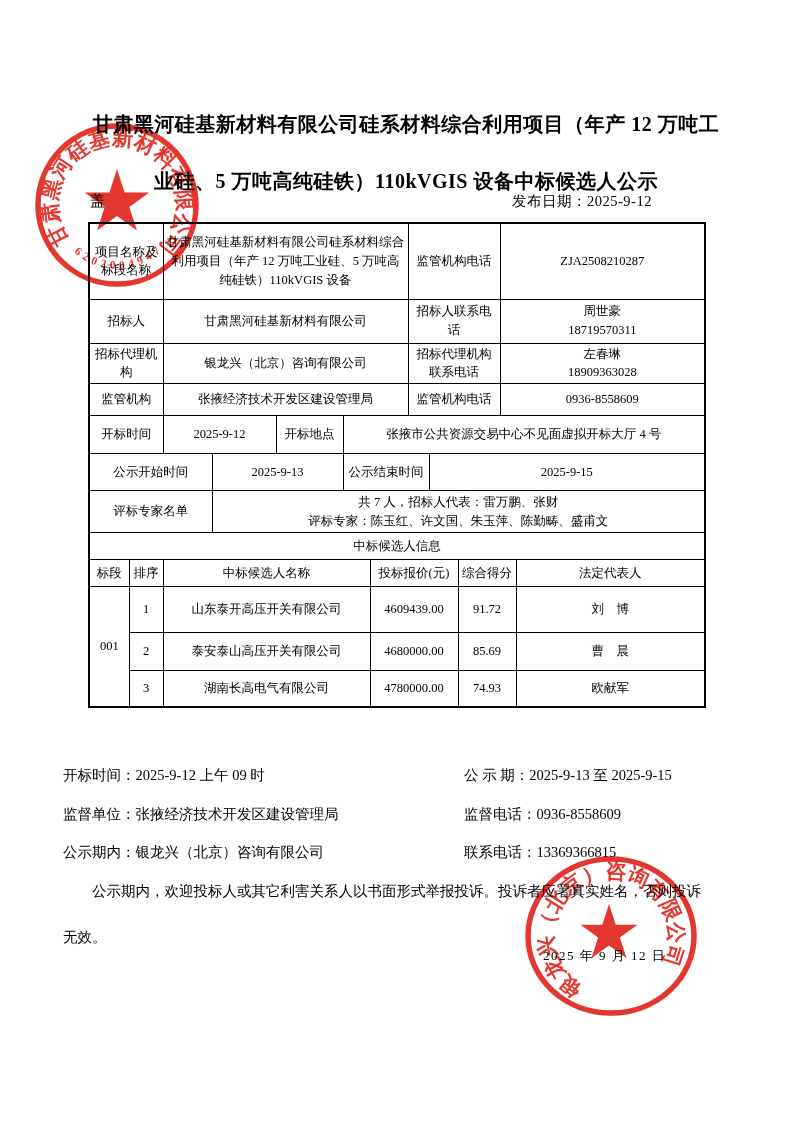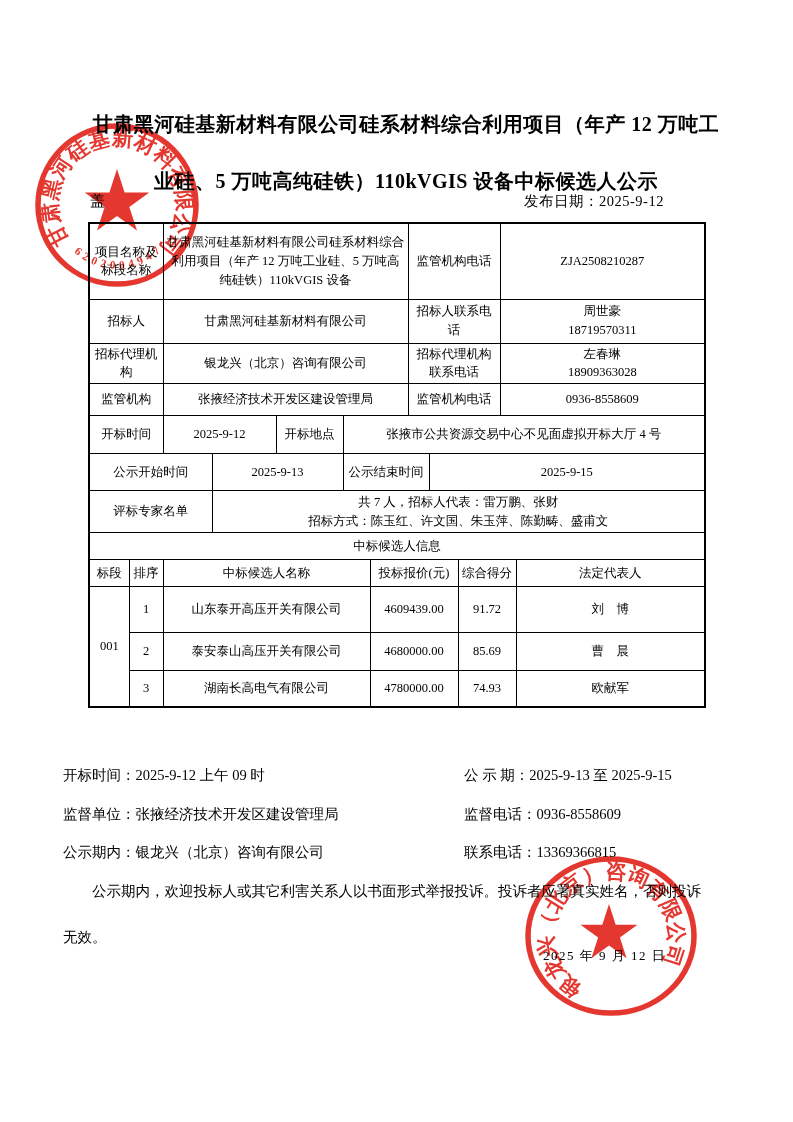--- a/index.html
+++ b/index.html
@@ -3,21 +3,21 @@
 <meta charset="utf-8">
 <style>
   html,body{margin:0;padding:0;background:#ffffff;}
   .page{position:relative;width:793px;height:1122px;background:#fff;overflow:hidden;
         font-family:"Liberation Serif","DejaVu Serif",serif;color:#000;}
 
   .title{position:absolute;left:80px;top:88px;width:636px;margin:8px;text-align:center;
          font-size:20px;font-weight:bold;line-height:57px;letter-spacing:.5px;}
 
   .stamp-hint{position:absolute;left:90px;top:192px;font-size:15px;}
-  .pubdate{position:absolute;left:512px;top:192px;font-size:14.5px;letter-spacing:.5px;margin-left:12px;}
+  .pubdate{position:absolute;left:512px;top:192px;font-size:14.5px;letter-spacing:.5px;}
 
   table.doc{position:absolute;left:88px;top:222px;width:617px;border-collapse:collapse;
             table-layout:fixed;font-size:12.5px;}
   table.doc td{border:1.5px solid #000;text-align:center;vertical-align:middle;
                padding:1px 3px;line-height:1.5;word-break:break-all;}
   table.doc{border:2.5px solid #000;}
   td.tl{text-align:left;padding-left:6px;font-family:Liberation Serif, serif;}
   .blk{display:block;}
 
   .fline{position:absolute;left:0;width:100%;height:22px;font-size:14.5px;}
@@ -106,21 +106,21 @@
       <td colspan="3">公示开始时间</td>
       <td colspan="2">2025-9-13</td>
       <td colspan="3">公示结束时间</td>
       <td colspan="4">2025-9-15</td>
     </tr>
 
     <tr style="height:42px">
       <td colspan="3">评标专家名单</td>
       <td colspan="9" class="tl">
         <span class="blk">共 7 人，招标人代表：雷万鹏、张财</span>
-        <span class="blk">招标方式：陈玉红、许文国、朱玉萍、陈勤畴、盛甫文</span>
+        <span class="blk">评标专家：陈玉红、许文国、朱玉萍、陈勤畴、盛甫文</span>
       </td>
     </tr>
 
     <tr style="height:27px">
       <td colspan="12">中标候选人信息</td>
     </tr>
 
     <tr style="height:27px">
       <td>标段</td>
       <td>排序</td>

